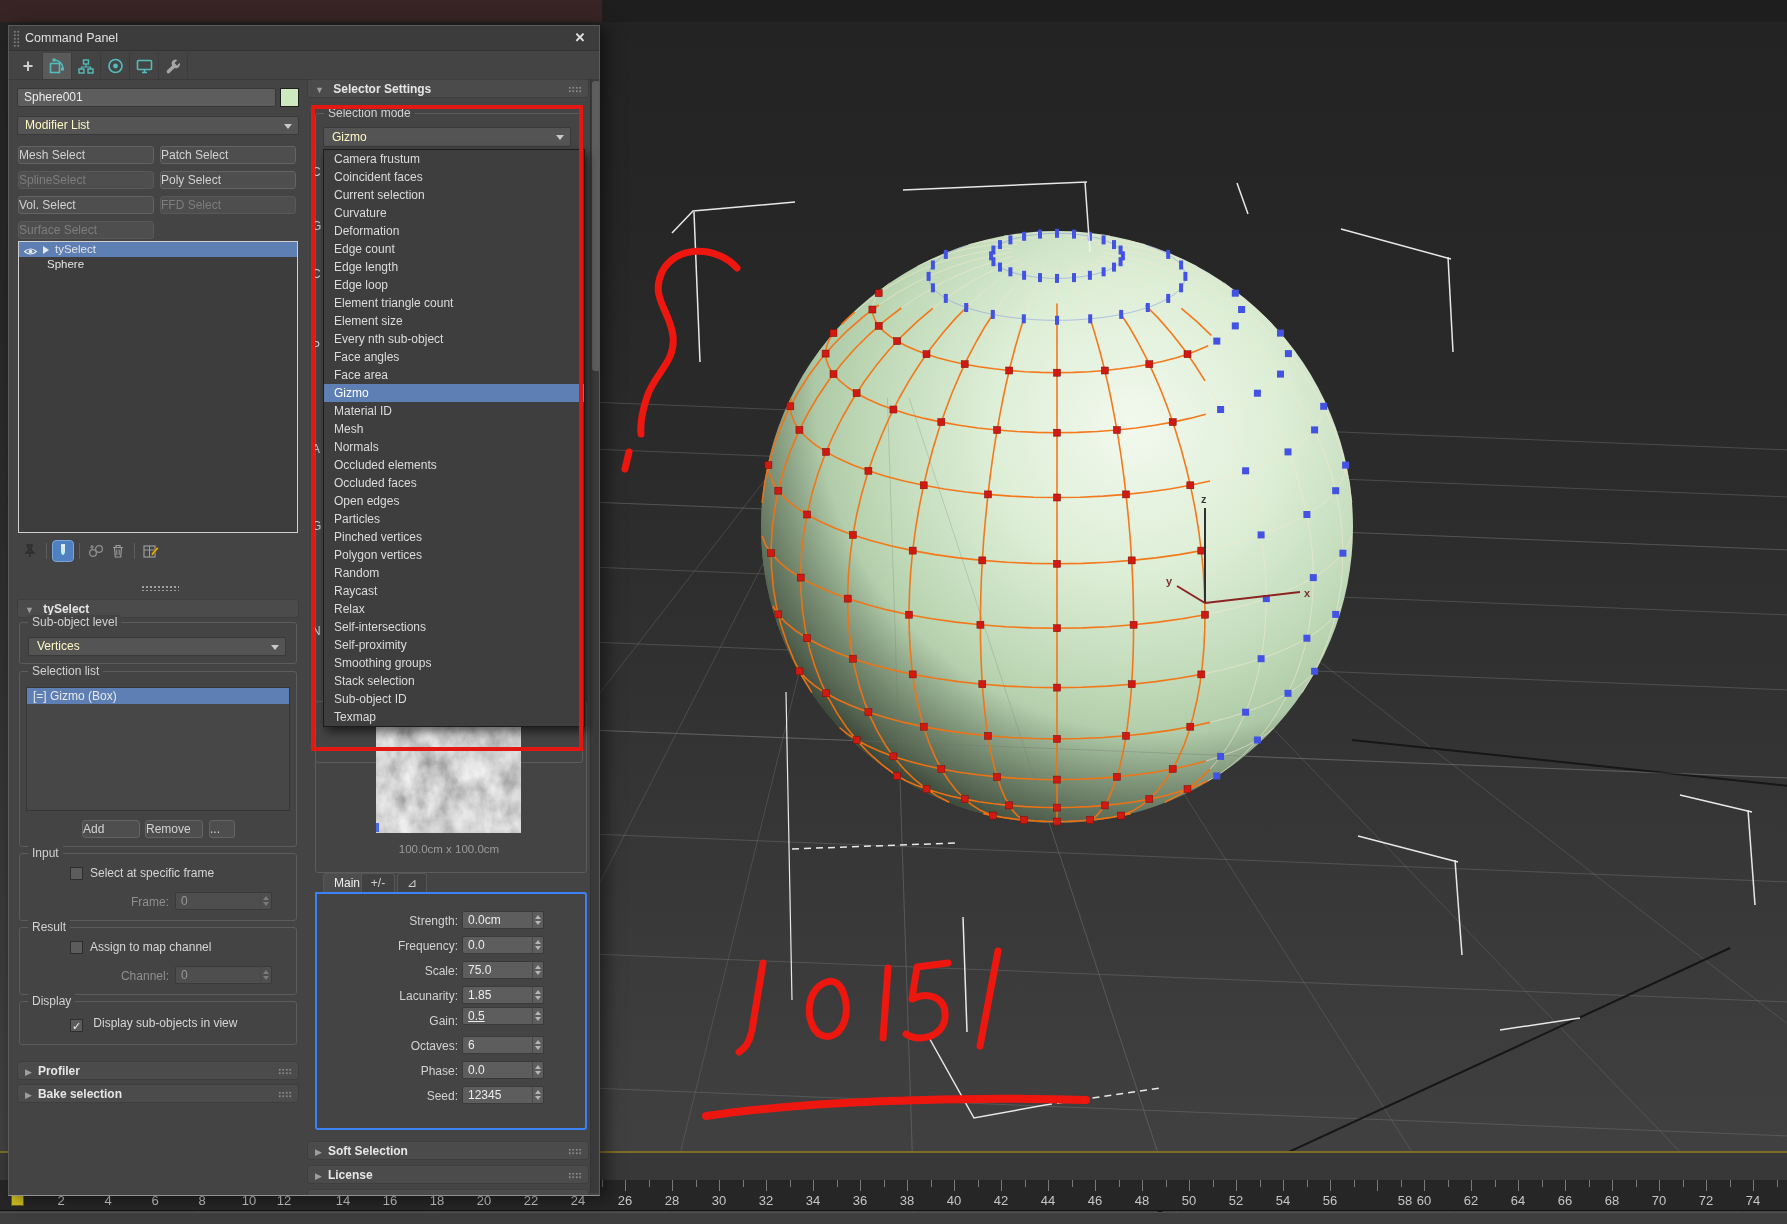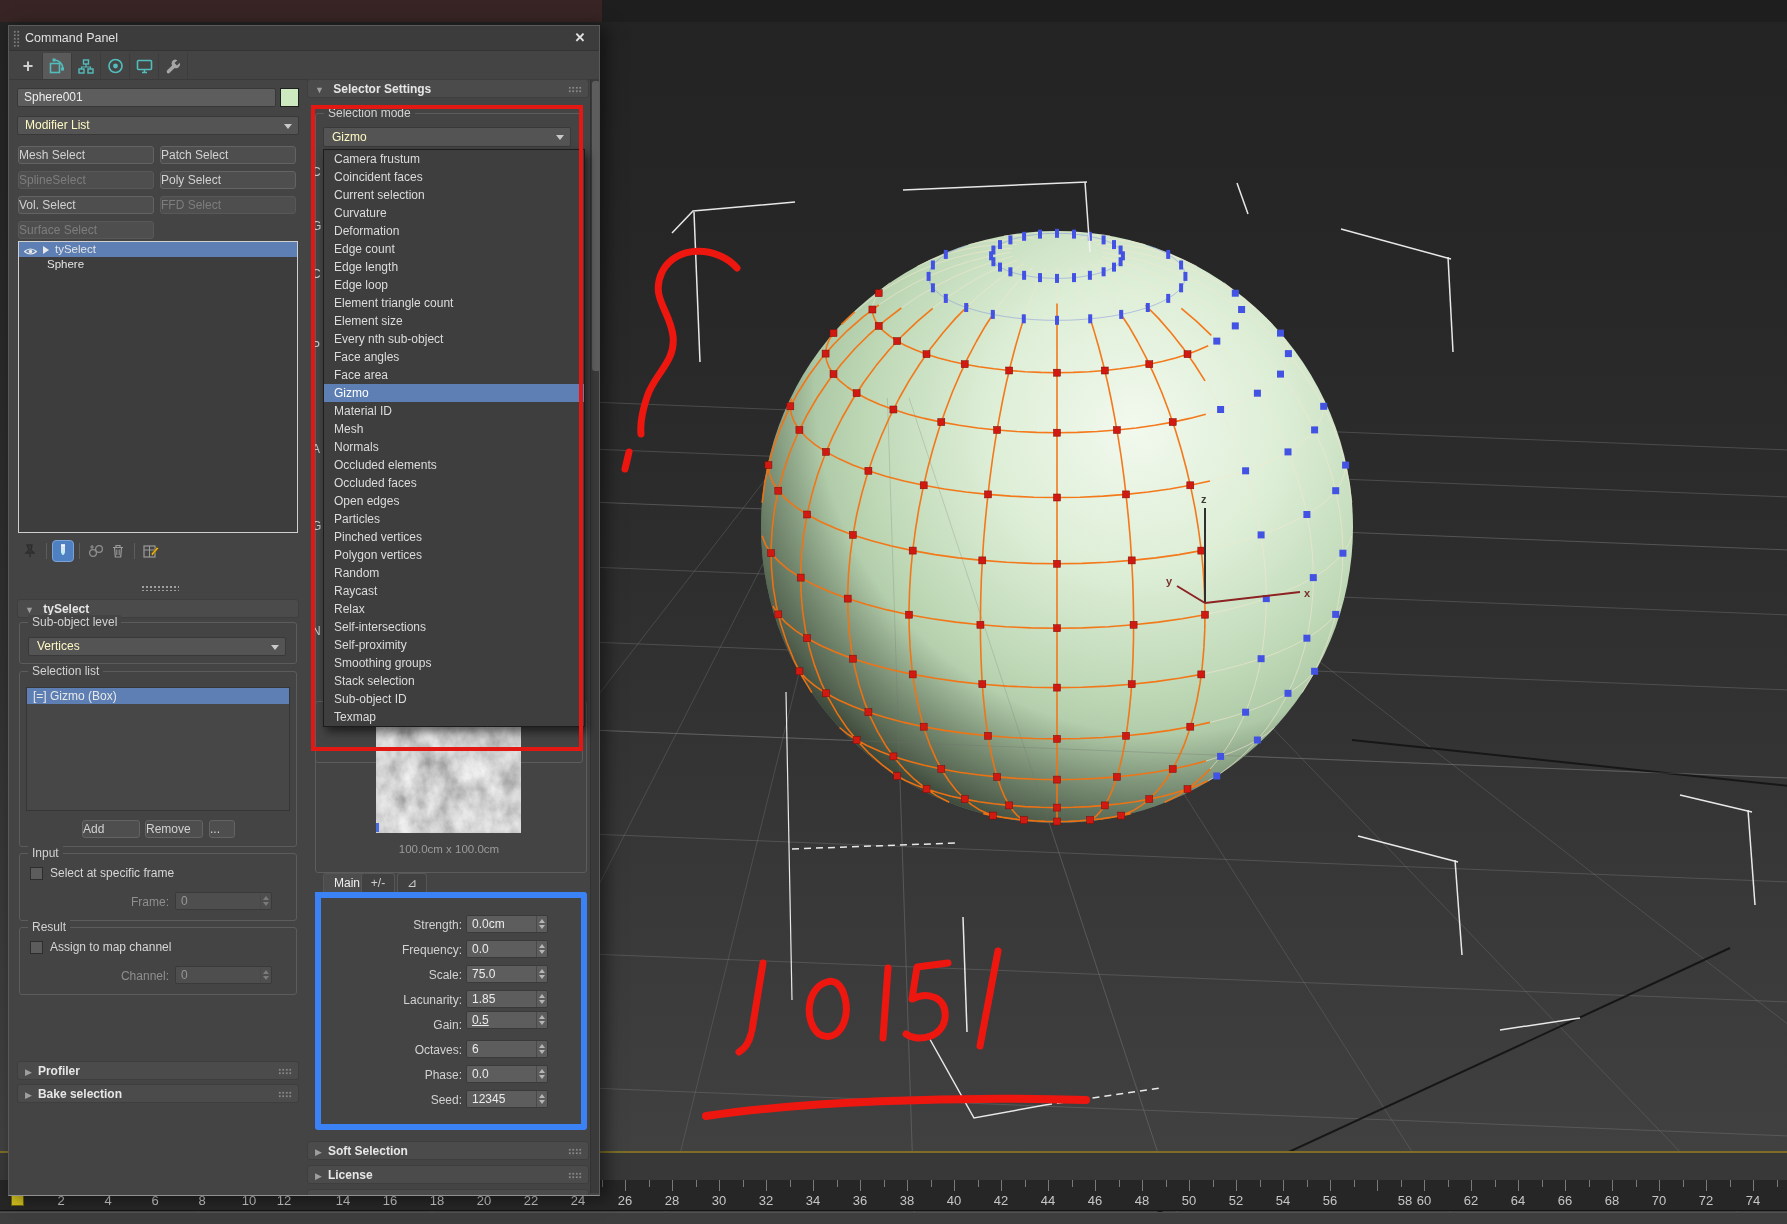--- a/index.html
+++ b/index.html
@@ -65,21 +65,21 @@
     background:radial-gradient(#a0a0a0 0.9px,transparent 1.1px);background-size:4px 4px;}
 
   .rhead{position:absolute;background:#4b4b4b;border:1px solid #3e3e3e;border-radius:3px;height:19px;
     line-height:18px;font-weight:bold;color:#e6e6e6;cursor:pointer;white-space:nowrap;}
   .rhead .rarr{color:#9f9f9f;font-size:9px;margin:0 6px 0 7px;font-weight:normal;}
   .grip{position:absolute;right:6px;top:6px;width:14px;height:8px;
     background:radial-gradient(#8a8a8a 0.9px,transparent 1.1px);background-size:3.5px 3.5px;}
 
   .fs{position:absolute;border:1px solid #5c5c5c;border-radius:3px;}
   .leg{position:absolute;left:8px;top:-8px;background:#444;padding:0 4px;font-size:12px;color:#d2d2d2;white-space:nowrap;}
-  .cbrow{position:absolute;font-size:12px;color:#d6d6d6;white-space:nowrap;}
+  .cbrow{position:absolute;font-size:12px;color:#d6d6d6;white-space:nowrap;margin-left:40px;}
   .cb{width:13px;height:13px;background:#5c5c5c;border:1px solid #2d2d2d;display:inline-block;
     vertical-align:-3px;margin-right:7px;text-align:center;line-height:13px;font-size:11px;color:#f2f2f2;}
   .lbl-dim{position:absolute;font-size:12px;color:#8f8f8f;text-align:right;}
   .spin{position:absolute;height:18px;background:#5d5d5d;border:1px solid #3a3a3a;border-radius:2px;display:flex;color:#ececec;}
   .spin.dis{background:#4e4e4e;color:#979797;}
   .spin .sv{flex:1;padding:1px 5px;line-height:15px;font-size:12px;overflow:hidden;}
   .spin .sa{width:11px;border-left:1px solid #494949;display:flex;flex-direction:column;align-items:center;justify-content:space-evenly;}
   .spin .sa i{display:block;width:0;height:0;border-left:3.5px solid transparent;border-right:3.5px solid transparent;}
   .spin .sa .u{border-bottom:4px solid #b5b5b5;}
   .spin .sa .d{border-top:4px solid #b5b5b5;}
@@ -97,21 +97,21 @@
   .ddrow{height:18px;line-height:18px;padding-left:10px;font-size:12px;color:#dcdcdc;cursor:pointer;}
   .ddrow.sel{background:#5d7fb4;color:#fff;}
   .redbox{position:absolute;left:302px;top:79px;width:272px;height:646px;border:4px solid #e41812;z-index:40;pointer-events:none;}
   .bgletter{position:absolute;left:303px;font-size:12px;color:#c9c9c9;z-index:5;width:10px;overflow:hidden;}
   .noisewrap{position:absolute;left:367px;top:677px;width:145px;height:130px;overflow:hidden;z-index:2;background:#777;}
   .bluetick{position:absolute;left:367px;top:797px;width:3px;height:9px;background:#4a6ae0;z-index:3;}
   .texcap{position:absolute;left:360px;top:817px;width:160px;text-align:center;color:#9b9b9b;font-size:11.5px;z-index:3;}
   .tab{position:absolute;top:847px;height:20px;background:#414141;border:1px solid #565656;border-bottom:none;
     border-radius:3px 3px 0 0;color:#cfcfcf;text-align:center;line-height:19px;font-size:12px;cursor:pointer;}
   .tab.act{background:#4d4d4d;color:#efefef;}
-  .parambox{position:absolute;left:306px;top:866px;width:272px;height:238px;border:6px solid #3b82f6;border-radius:0 3px 3px 3px;}
+  .parambox{position:absolute;left:306px;top:866px;width:272px;height:238px;border:2px solid #3b82f6;border-radius:0 3px 3px 3px;}
   .prow-label{position:absolute;text-align:right;font-size:12px;color:#d2d2d2;}
   .vscroll{position:absolute;left:581px;top:53px;width:10px;height:1114px;background:#3a3a3a;border-left:1px solid #323232;}
   .vthumb{position:absolute;left:1px;top:2px;width:8px;height:290px;background:#5d5d5d;border-radius:3px;}
 </style>
 </head>
 <body>
 
 <div class="screen">
 
   <svg id="viewport" width="1787" height="1224" viewBox="0 0 1787 1224">
@@ -656,20 +656,27 @@
       <div class="lbl-dim" style="left:10px;top:41px;width:139px;">Channel:</div>
       <div class="spin dis" style="left:155px;top:38px;width:97px;">
         <div class="sv">0</div>
         <div class="sa">
             <i class="u"></i>
             <i class="d"></i>
           </div>
       </div>
     </div>
 
+    <div class="fs" style="left:10px;top:975px;width:278px;height:44px;">
+      <span class="leg">Display</span>
+      <div class="cbrow" style="left:10px;top:14px;">
+        <span class="cb">✓</span>
+        <span>Display sub-objects in view</span>
+      </div>
+    </div>
 
     <div id="left-rollouts">
         <div class="rhead" style="left: 8px; top: 1035px; width: 282px;"><span class="rarr">▶</span><span>Profiler</span><span class="grip"></span></div>
         <div class="rhead" style="left: 8px; top: 1058px; width: 282px;"><span class="rarr">▶</span><span>Bake selection</span><span class="grip"></span></div>
       </div>
 
     <div class="rhead" style="left:298px;top:53px;width:282px;">
       <span class="rarr">▼</span>
       <span>Selector Settings</span>
       <span class="grip"></span>

